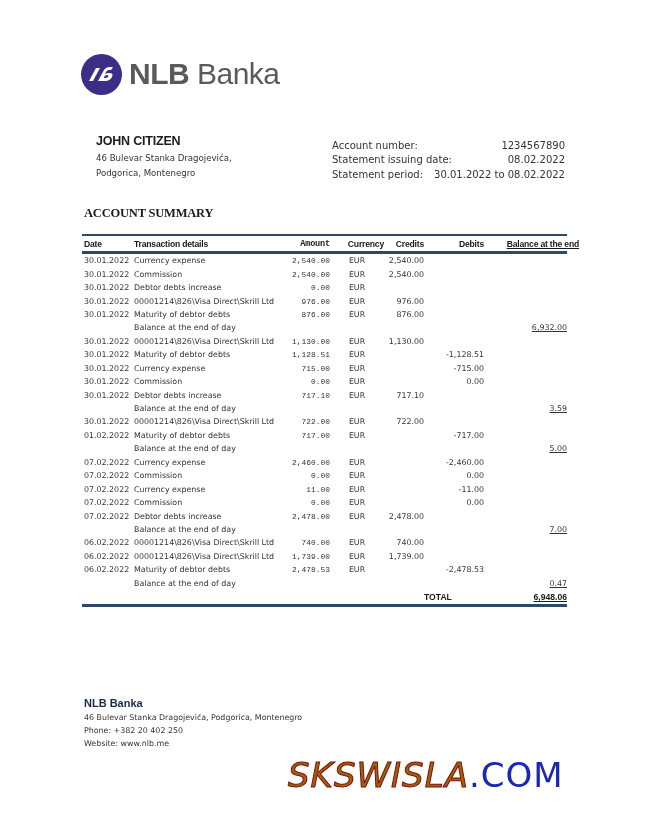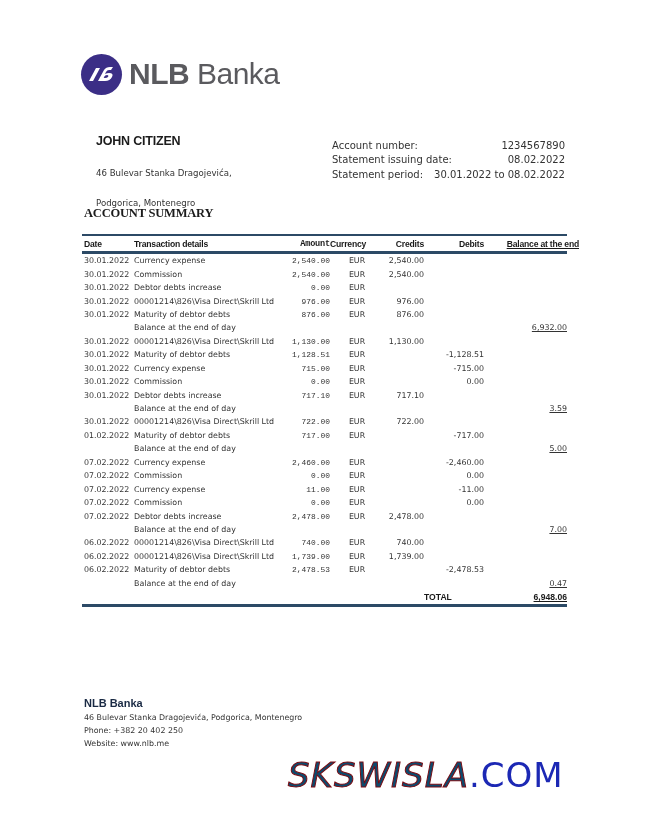--- a/index.html
+++ b/index.html
@@ -6,53 +6,53 @@
     body { width: 649px; height: 839px; position: relative; overflow: hidden;
            font-family: "DejaVu Sans", sans-serif; color: #2a2a2a; }
     .logo { position: absolute; left: 81px; top: 54px; height: 40px; display: flex; align-items: center; }
     .logo-circle { width: 41px; height: 41px; border-radius: 50%; background: #3b2e86; position: relative; overflow: hidden; }
     .logo-circle svg { position: absolute; left: 0; top: 0; }
     .logo-text { margin-left: 7px; font-family: "Liberation Sans", sans-serif; font-size: 30px; color: #5a5a5e; letter-spacing: -0.5px; white-space: nowrap; }
     .logo-text b { font-weight: bold; }
 
     .customer { position: absolute; left: 96px; top: 134px; }
     .customer-name { font-family: "Liberation Sans", sans-serif; font-weight: bold; font-size: 12.5px; color: #1c1c1c; letter-spacing: -0.2px; }
-    .customer-line { font-size: 8.6px; color: #333; margin-top: 20px; }
+    .customer-line { font-size: 8.6px; color: #333; margin-top: 5px; }
 
     .meta { position: absolute; left: 332px; top: 136px; width: 233px; }
     .meta-row { display: flex; justify-content: space-between; font-size: 10px; color: #333; height: 14.7px; align-items: flex-end; }
 
     .section-title { position: absolute; left: 84px; top: 206px; font-family: Liberation Serif, serif; font-weight: bold; font-size: 12.5px; color: #1c1c1c; letter-spacing: -0.2px; }
 
     .table-wrap { position: absolute; left: 82px; top: 234px; width: 485px; }
     .rule-top { height: 2px; background: #2c4a66; }
     .rule-head { height: 3px; background: #2c4a66; }
     .rule-bottom { height: 3px; background: #2c4a66; }
     table { border-collapse: collapse; width: 485px; table-layout: fixed; }
     th { font-family: "Liberation Sans", sans-serif; font-weight: bold; font-size: 8.6px; color: #1a1a1a; height: 15px; padding: 0; letter-spacing: -0.2px; }
     td { font-size: 7.9px; color: #333; height: 13.45px; padding: 0; white-space: nowrap; }
     .c-date { width: 50px; text-align: left; padding-left: 2px; }
     .c-det { width: 140px; text-align: left; padding-left: 0px; }
     .c-amt { width: 56px; text-align: right; font-family: Liberation Mono, monospace; }
     .c-cur { width: 54px; text-align: center; }
     .c-cr { width: 40px; text-align: right; }
     .c-db { width: 60px; text-align: right; }
     .c-bal { width: 83px; text-align: right; padding-right: 2px; text-decoration: underline; }
-    th.c-cur { text-align: left; }
+    th.c-cur { text-align: right; }
     th.c-cr { text-align: right; }
     th.c-db { text-align: right; padding-right: 12px; }
     td.c-db { padding-right: 0px; }
     .total-row td { font-family: "Liberation Sans", sans-serif; font-weight: bold; font-size: 8.6px; color: #1a1a1a; height: 14px; }
 
     .footer { position: absolute; left: 84px; top: 697px; }
     .footer-name { font-family: "Liberation Sans", sans-serif; font-weight: bold; font-size: 11px; color: #1a2a44; }
     .footer-line { font-size: 7.9px; color: #333; margin-top: 4px; }
 
     .watermark { position: absolute; left: 288px; top: 755px; font-family: "DejaVu Sans", sans-serif; font-size: 34px; letter-spacing: 1px; white-space: nowrap; }
-    .wm-red { color: #0c4a6e; -webkit-text-stroke: 1px #7a0a10; font-style: italic; }
+    .wm-red { color: #a16207; -webkit-text-stroke: 1px #7a0a10; font-style: italic; }
     .wm-blue { color: #1c28b4; }
   </style>
 </head>
 <body>
 
 <div class="logo">
   <div class="logo-circle">
     <svg width="41" height="41" viewBox="0 0 41 41">
       <path d="M8 27 L15 14 L19 14 L12 27 Z" fill="#ffffff"></path>
       <path d="M17 27 L23 16 Q25 13 29 13 L32 13 L30 16 L28 16 Q26 16 25 18 L24 20 Q26 19 28 19 Q33 19 31 23 Q29 27 24 27 Z M24 24 Q26 24 27 23 Q28 21 26 21 Q24 21 23 23 Q22 24 24 24 Z" fill="#ffffff"></path>

